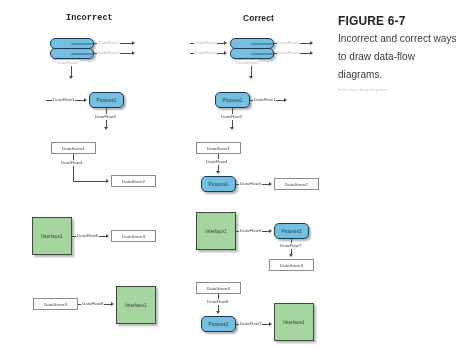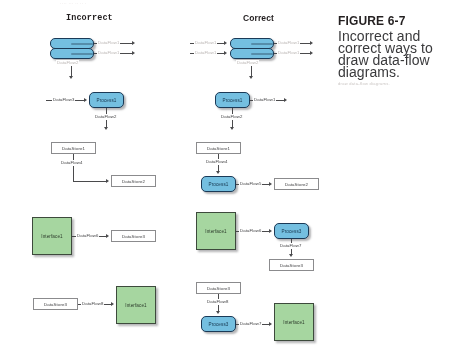--- a/index.html
+++ b/index.html
@@ -28,21 +28,21 @@
   #head-incorrect{left:66px;top:13px;font-family:Liberation Mono, monospace;}
   #head-correct{left:243px;top:13px;}
 
   
   .caption{position:absolute;left:338px;top:14px;width:124px;}
   .caption .fig-num{
     font-size:12px;font-weight:bold;color:#231f20;letter-spacing:.15px;
     margin-bottom:2px;
   }
   .caption .fig-text{
-    font-size:14px;line-height:12px;color:#3a3a3c;letter-spacing:.05px;
+    font-size:10px;line-height:18px;color:#3a3a3c;letter-spacing:.05px;
   }
   .caption .fig-ghost{
     margin-top:3px;font-size:4px;color:#c9c4c2;letter-spacing:.3px;
     white-space:nowrap;overflow:hidden;height:6px;
   }
 
   
   .node{position:absolute;box-sizing:border-box;}
 
   

